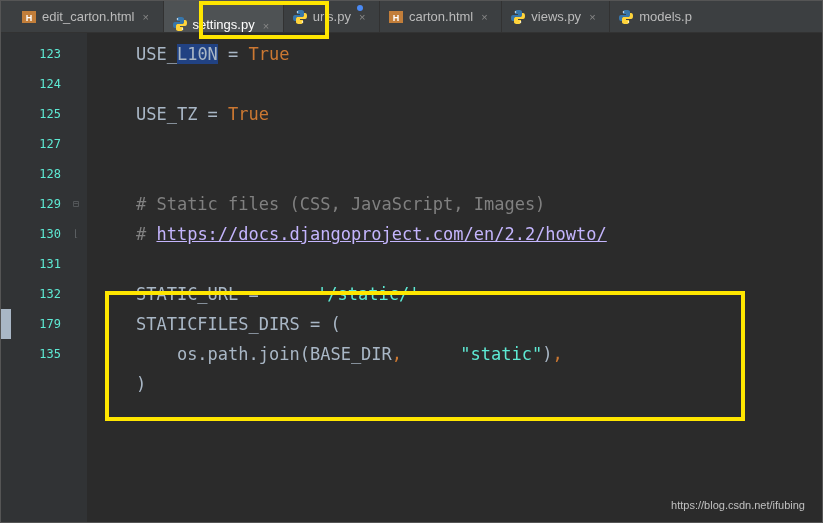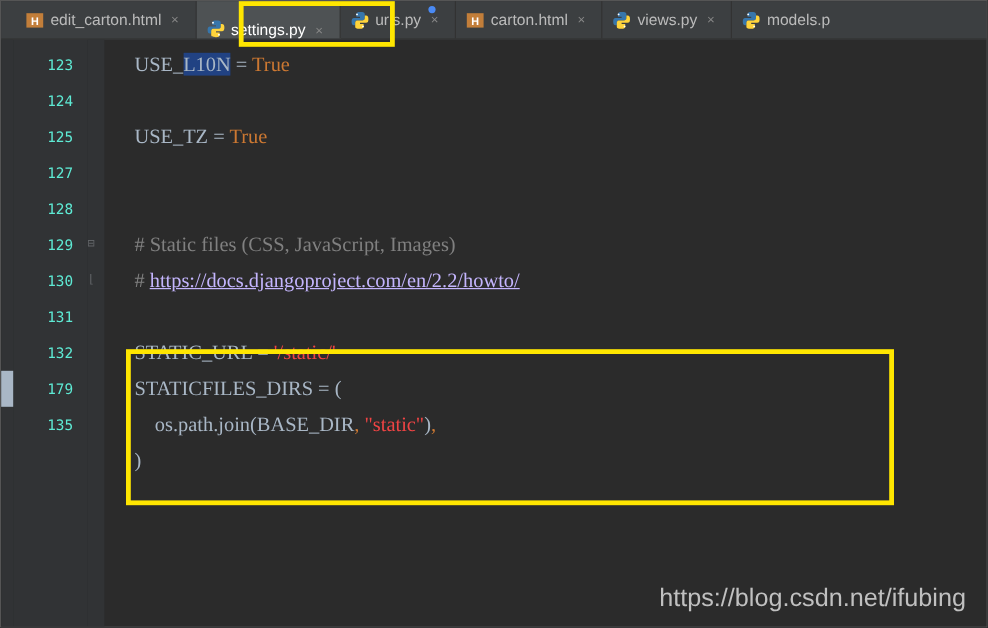--- a/index.html
+++ b/index.html
@@ -106,45 +106,44 @@
       font-size: 10px;
       color: #606366;
       line-height: 30px;
       height: 30px;
     }
     .code-area {
       flex: 1;
       padding-top: 6px;
       padding-left: 8px;
       position: relative;
-      font-family: Liberation Serif, serif;
     }
     .code-line {
       height: 30px;
       line-height: 30px;
       font-size: 17px;
       white-space: pre;
       color: #a9b7c6;
     }
     .kw { color: #cc7832; }
-    .str { color: #ef4444; }
+    .str { color: #5eead4; margin-left: 48px; }
     .comment { color: #808080; }
     .comment-link { color: #c4b5fd; text-decoration: underline; }
     .highlight-box {
       position: absolute;
       border: 4px solid #ffe600;
       pointer-events: none;
       z-index: 5;
     }
     .watermark {
       position: absolute;
       bottom: 12px;
       right: 18px;
       color: #c0c0c0;
-      font-size: 21px;
+      font-size: 11px;
       font-family: Arial, sans-serif;
     }
     .left-margin {
       width: 10px;
       background: #313335;
     }
     .left-margin-active {
       position: absolute;
       left: 0;
       width: 10px;

